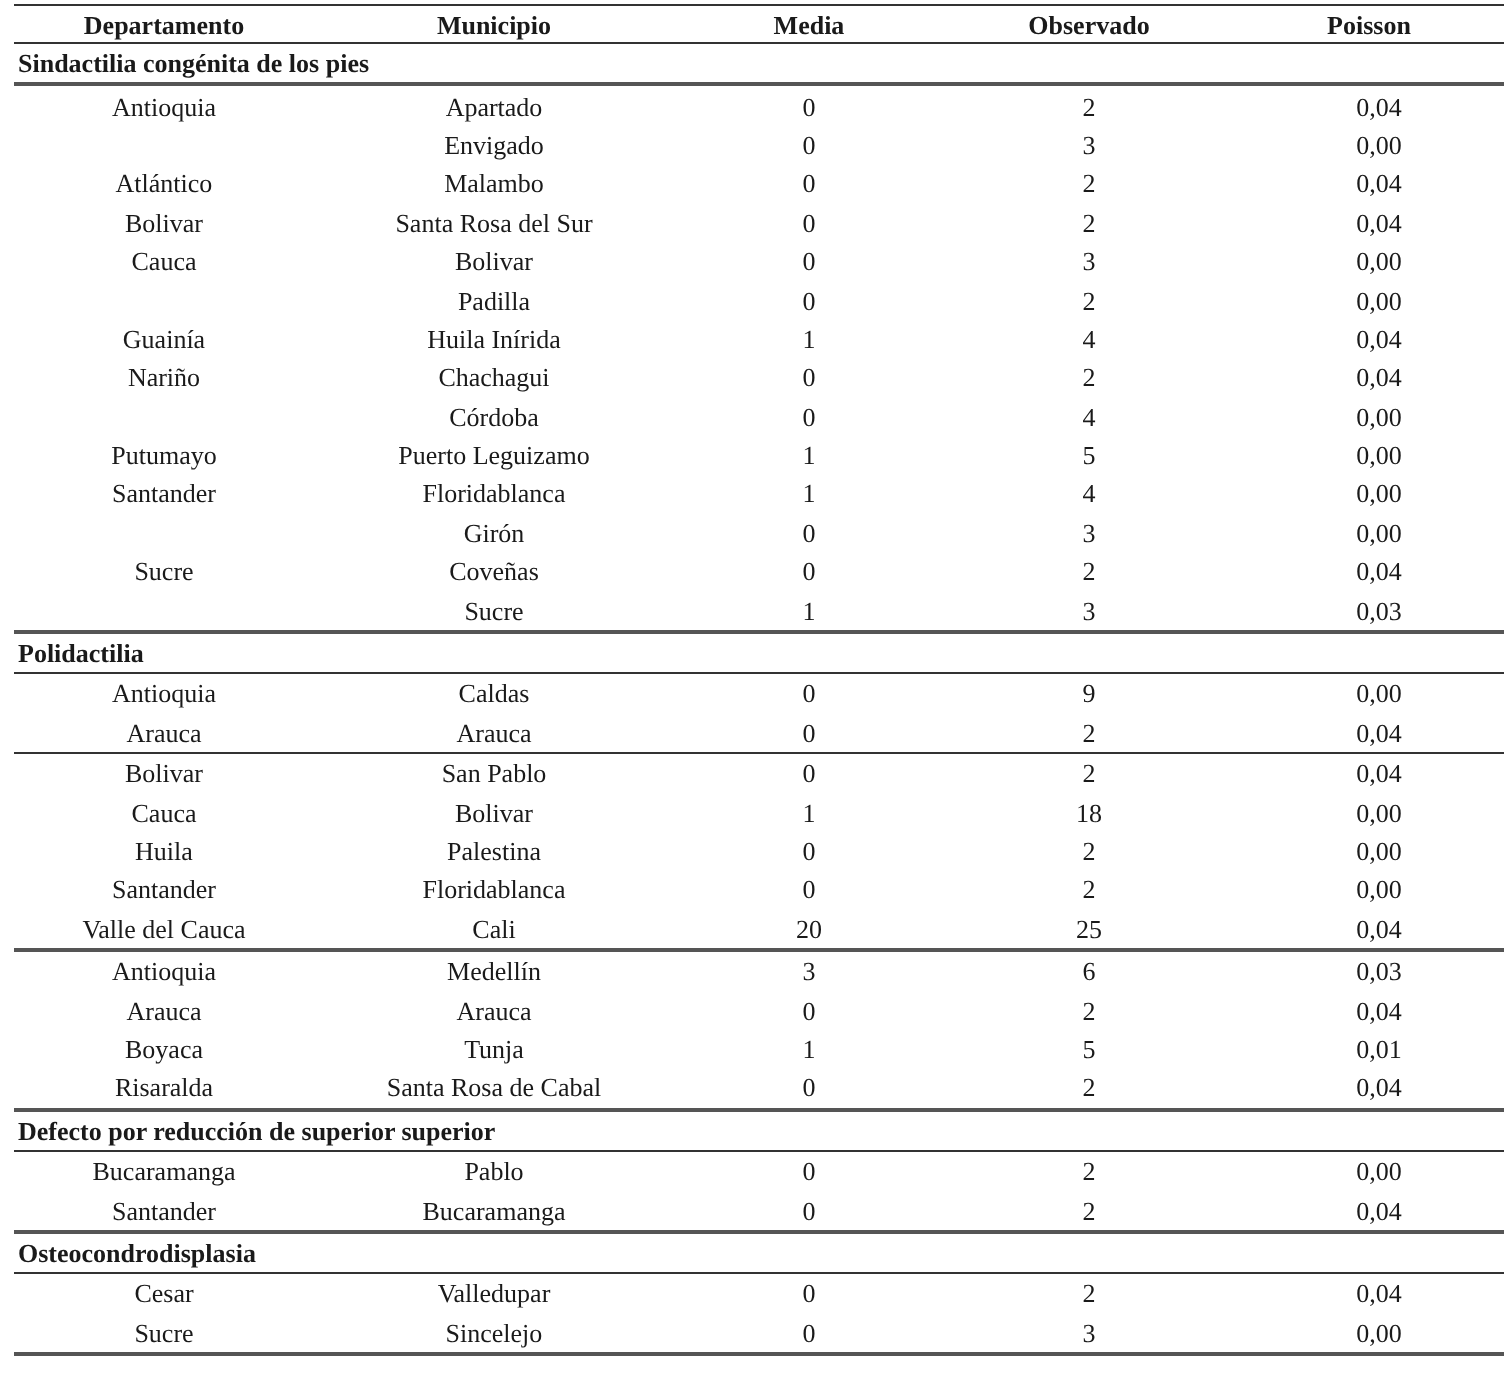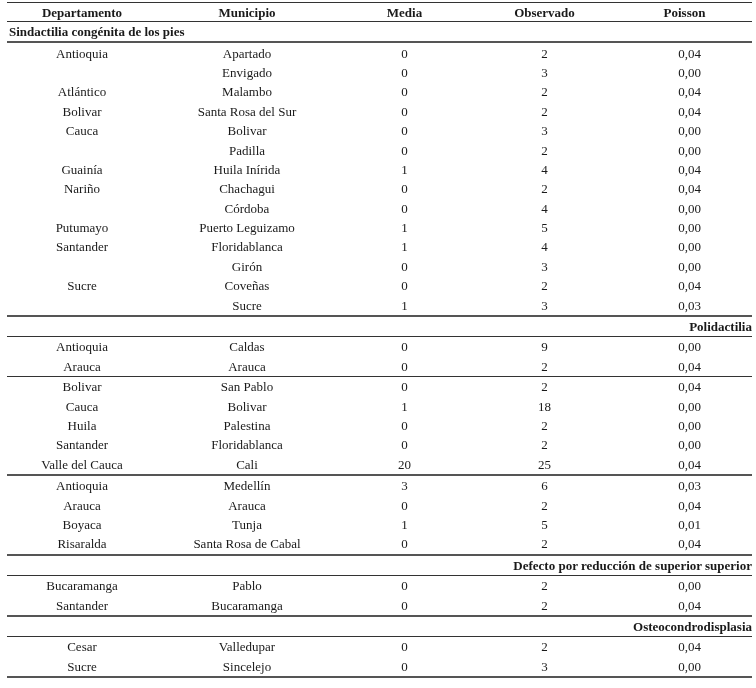--- a/index.html
+++ b/index.html
@@ -22,21 +22,21 @@
     col.c1 { width: 150px; }
     col.c2 { width: 180px; }
     col.c3 { width: 135px; }
     col.c4 { width: 145px; }
     col.c5 { width: 135px; }
     tr.section td {
       text-align: left; font-weight: bold;
       padding-left: 2px;
       border-bottom: 2px solid #555;
     }
-    tr.section.thin td { border-bottom: 1.5px solid #333; text-align: right; }
+    tr.section.thin td { border-bottom: 1.5px solid #333; }
     tr.group-end td { border-bottom: 2px solid #555; }
     tr.split-end td { border-bottom: 1.5px solid #333; }
     td.poisson { padding-left: 10px; }
   </style>
 </head>
 <body>
 
 <table>
   <colgroup>
     <col class="c1">

